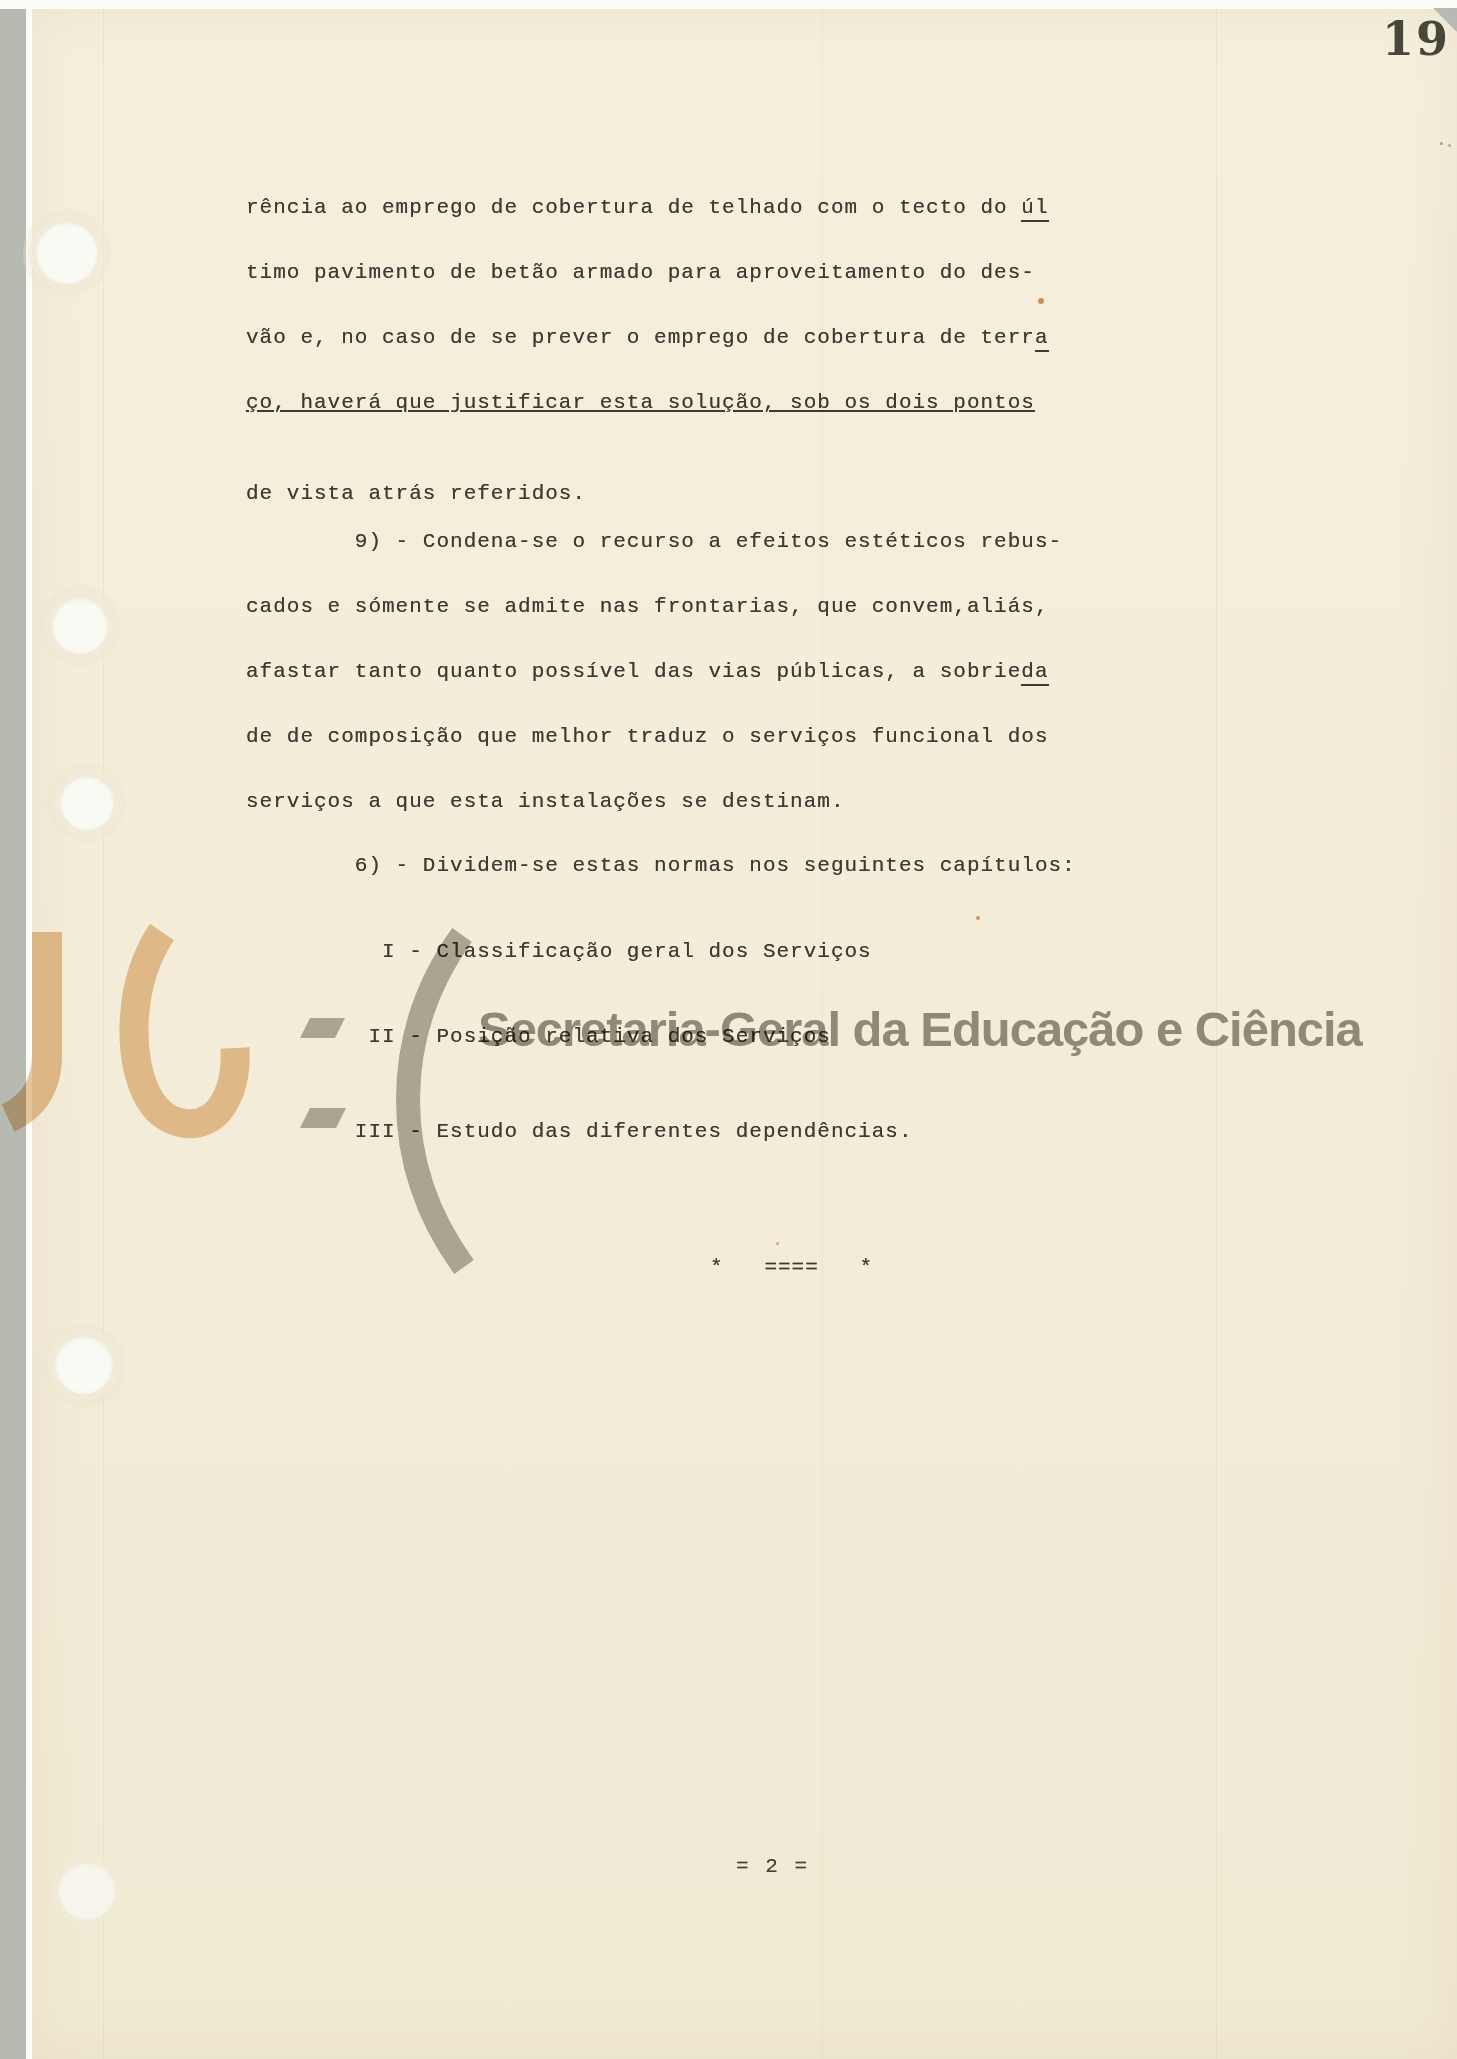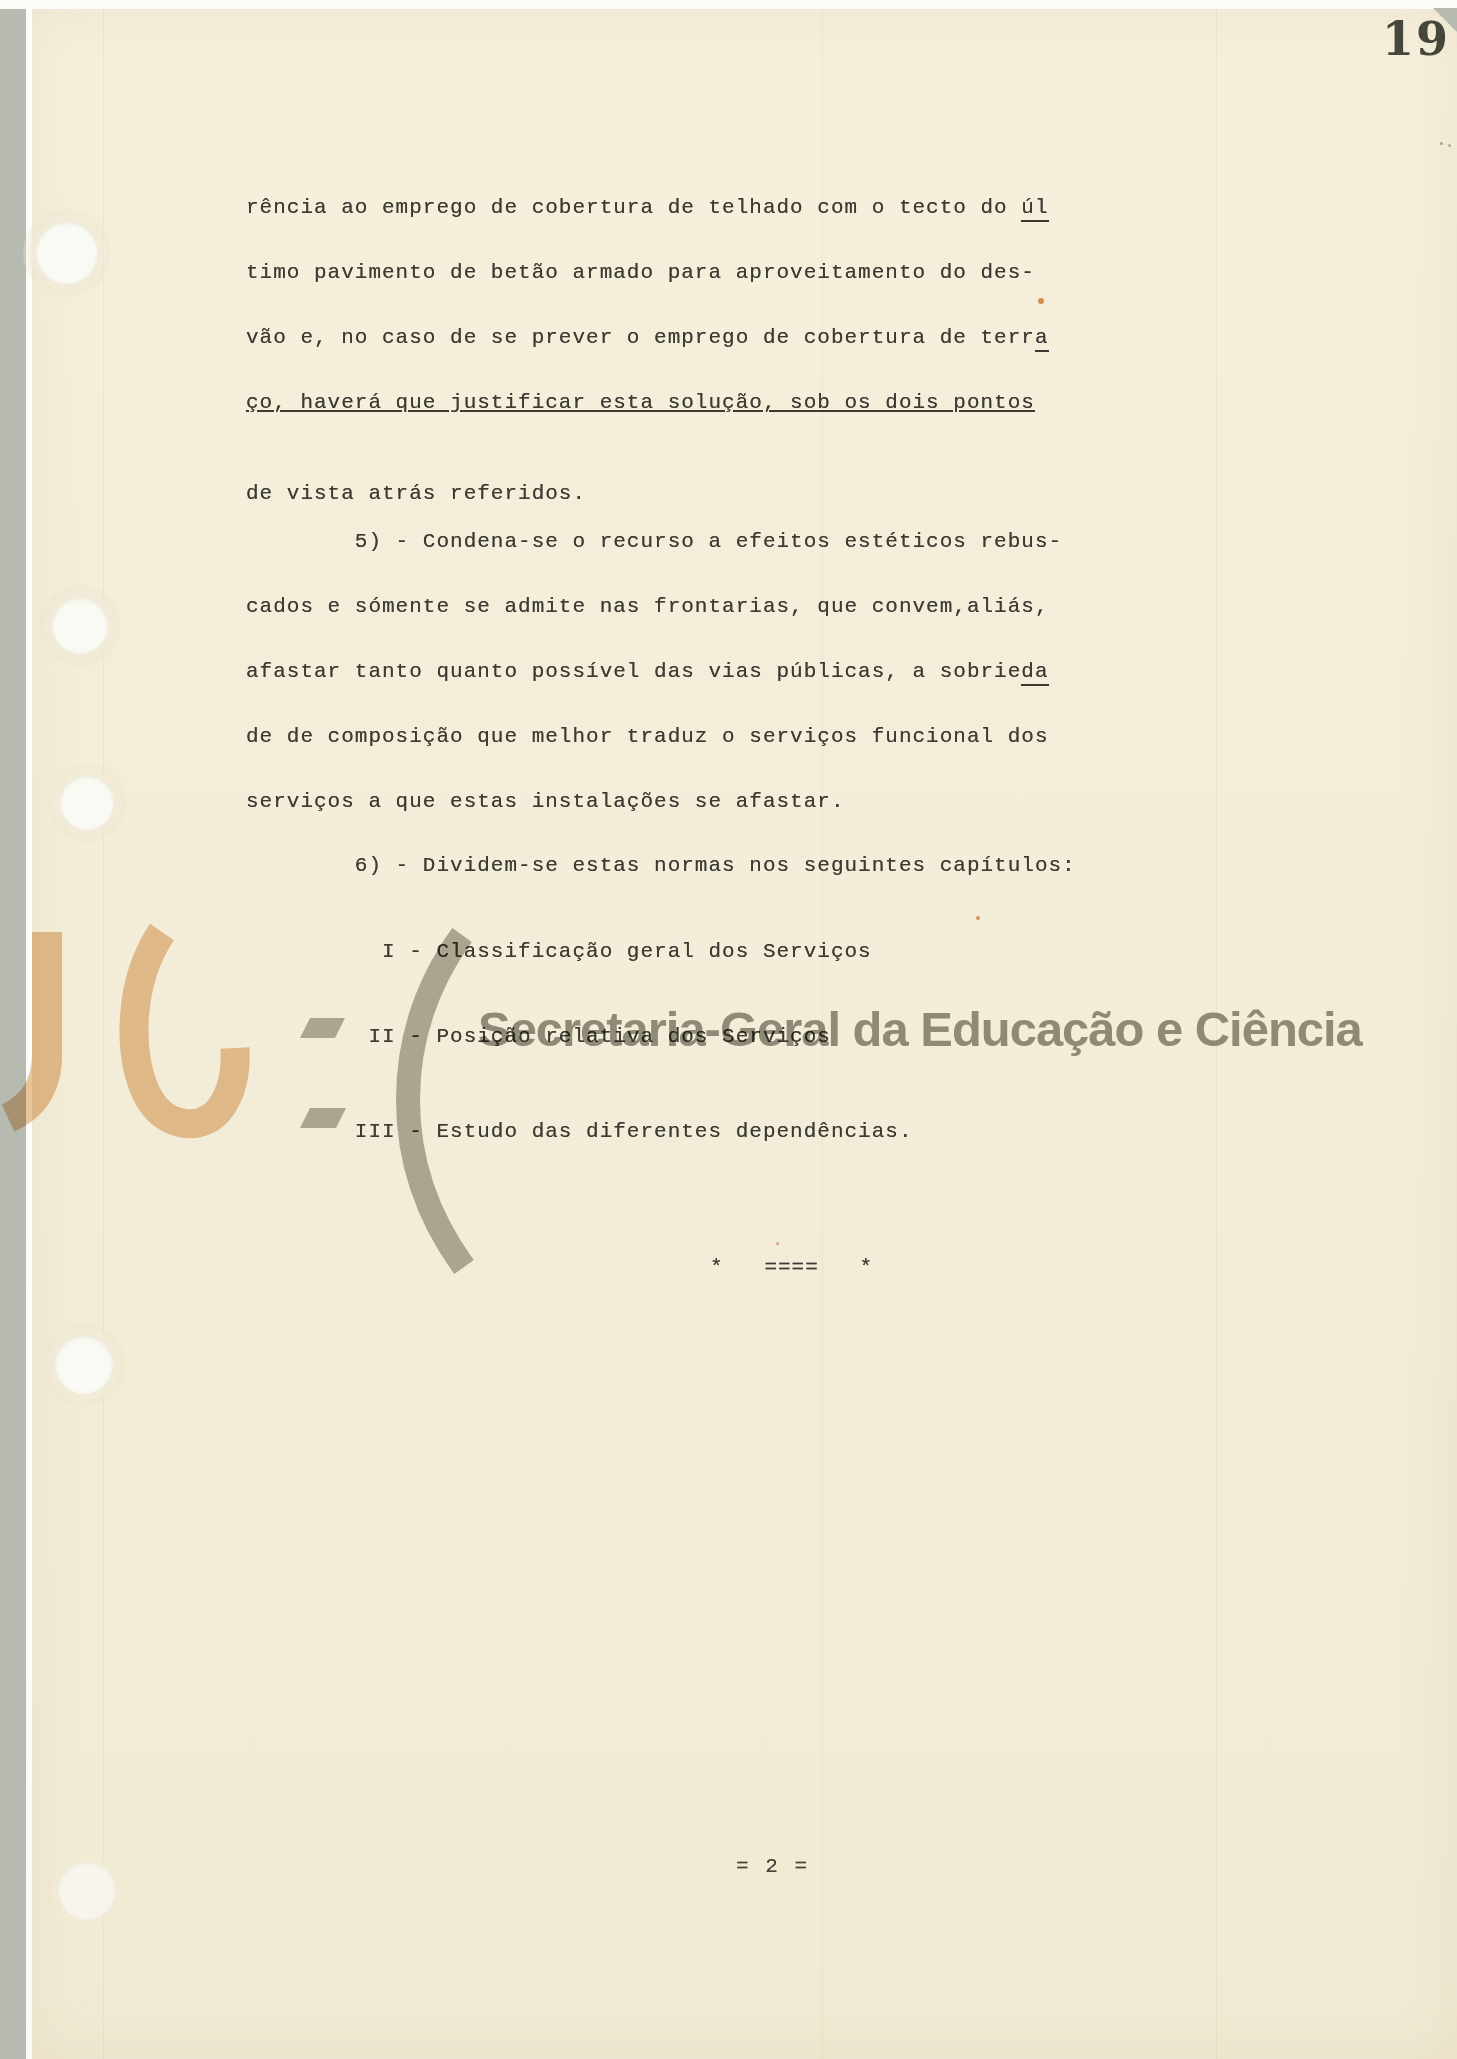--- a/index.html
+++ b/index.html
@@ -115,25 +115,25 @@
   <div class="hole" style="left:60px;top:776px;width:54px;height:54px;"></div>
   <div class="hole" style="left:55px;top:1336px;width:58px;height:58px;"></div>
   <div class="hole hole-faint" style="left:58px;top:1862px;width:58px;height:58px;"></div>
 
   <div class="typed-layer" id="typed-layer">
       <div class="tw-line" style="top: 196px;">rência ao emprego de cobertura de telhado com o tecto do <span class="u-tail">úl</span></div>
       <div class="tw-line" style="top: 261px;">timo pavimento de betão armado para aproveitamento do des-</div>
       <div class="tw-line" style="top: 326px;">vão e, no caso de se prever o emprego de cobertura de terr<span class="u-tail">a</span></div>
       <div class="tw-line" style="top: 391px; text-decoration: underline;">ço, haverá que justificar esta solução, sob os dois pontos</div>
       <div class="tw-line" style="top: 482px;">de vista atrás referidos.</div>
-      <div class="tw-line" style="top: 530px;">        5) - Condena-se o recurso a efeitos estéticos rebus-</div>
+      <div class="tw-line" style="top: 530px;">        9) - Condena-se o recurso a efeitos estéticos rebus-</div>
       <div class="tw-line" style="top: 595px;">cados e sómente se admite nas frontarias, que convem,aliás,</div>
       <div class="tw-line" style="top: 660px;">afastar tanto quanto possível das vias públicas, a sobrie<span class="u-tail">da</span></div>
       <div class="tw-line" style="top: 725px;">de de composição que melhor traduz o serviços funcional dos</div>
-      <div class="tw-line" style="top: 790px;">serviços a que estas instalações se afastar.</div>
+      <div class="tw-line" style="top: 790px;">serviços a que esta instalações se destinam.</div>
       <div class="tw-line" style="top: 854px;">        6) - Dividem-se estas normas nos seguintes capítulos:</div>
       <div class="tw-line" style="top: 940px;">          I - Classificação geral dos Serviços</div>
       <div class="tw-line" style="top: 1025px;">         II - Posição relativa dos Serviços</div>
       <div class="tw-line" style="top: 1120px;">        III - Estudo das diferentes dependências.</div>
     </div>
 
   <div class="separator-line">*   ====   *</div>
   <div class="footer-num">= 2 =</div>
   <div class="stamp">19</div>
 

